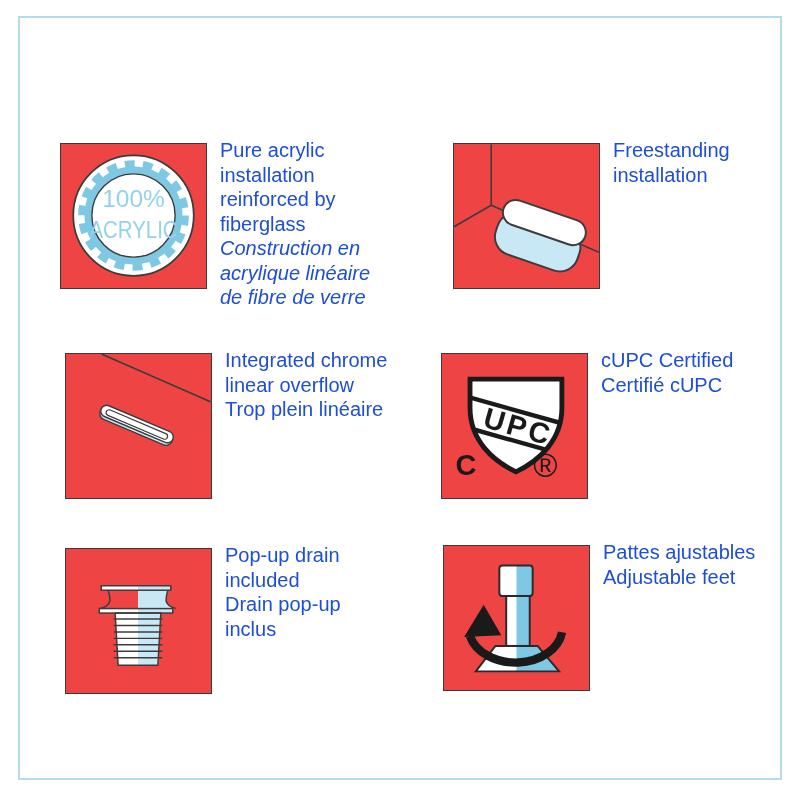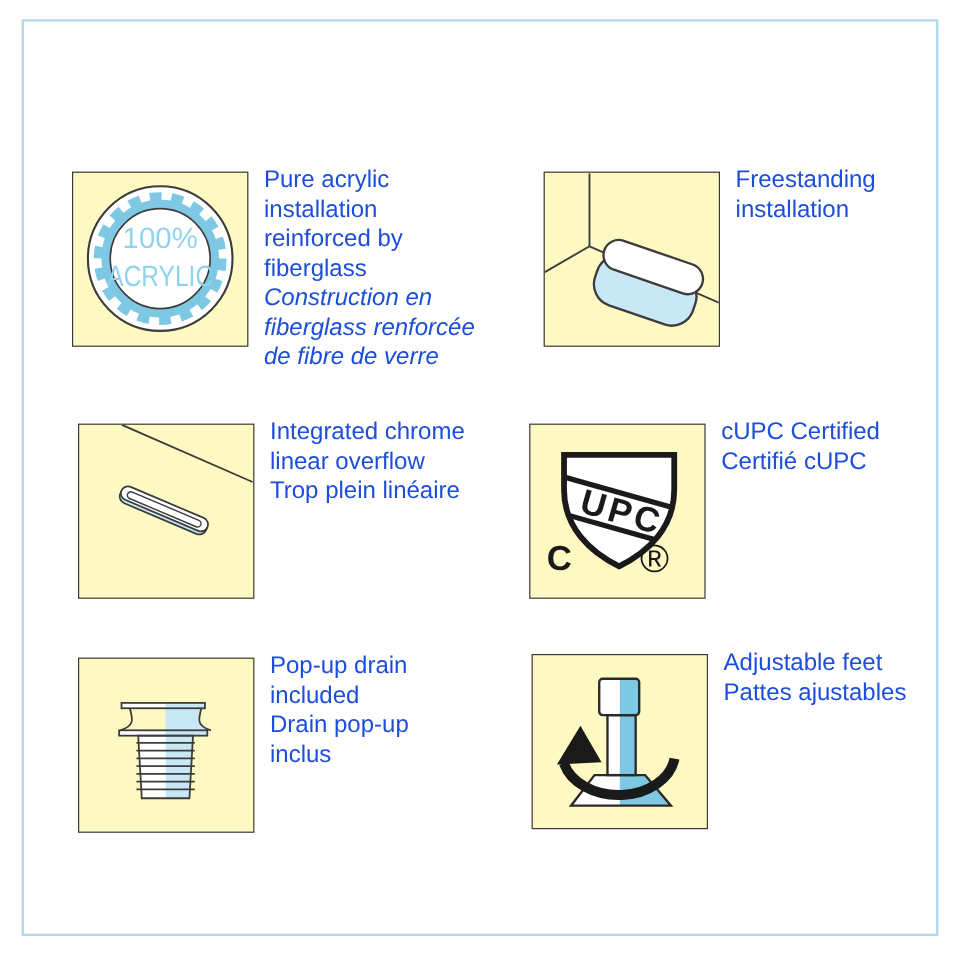--- a/index.html
+++ b/index.html
@@ -2,21 +2,21 @@
 <html><head>
 <meta charset="utf-8">
 <style>
   html,body{margin:0;padding:0}
   body{width:800px;height:800px;background:#fff;position:relative;
        font-family:"Liberation Sans",sans-serif;overflow:hidden}
   .frame{position:absolute;left:18px;top:16px;width:764px;height:764px;
          border:2px solid #b2dcec;box-sizing:border-box;background:#fff}
   .feature{position:absolute;display:flex;align-items:flex-start}
   .icon-box{width:147px;height:146px;border:1.5px solid #3a3a3a;
-            box-sizing:border-box;background:#fef9c3;flex:none}
+            box-sizing:border-box;background:#ef4444;flex:none}
   .icon-box svg{display:block;width:100%;height:100%}
   .text-block{margin-left:13px;margin-top:-5px;font-size:20px;line-height:24.5px;
               color:#1d4ed8;white-space:nowrap}
   .italic{font-style:italic}
 </style>
 </head>
 <body>
 
 <div class="frame"></div>
 
@@ -30,21 +30,21 @@
       <text x="74" y="63" text-anchor="middle" font-size="25" textLength="64" lengthAdjust="spacingAndGlyphs" fill="#93d2ed">100%</text>
       <text x="74" y="95" text-anchor="middle" font-size="25" textLength="90" lengthAdjust="spacingAndGlyphs" fill="#93d2ed">ACRYLIC</text>
     </svg>
   </div>
   <div class="text-block">
     <div>Pure acrylic</div>
     <div>installation</div>
     <div>reinforced by</div>
     <div>fiberglass</div>
     <div class="italic">Construction en</div>
-    <div class="italic">fiberglass renforcée</div>
+    <div class="italic">acrylique linéaire</div>
     <div class="italic">de fibre de verre</div>
   </div>
 </div>
 
 <div class="feature" style="left:453px;top:143px">
   <div class="icon-box">
     <svg viewBox="0 0 148 146">
       <line x1="38" y1="0" x2="38" y2="62" stroke="#3c3c3c" stroke-width="1.6"></line>
       <line x1="38" y1="62" x2="0" y2="84" stroke="#3c3c3c" stroke-width="1.6"></line>
       <line x1="38" y1="62" x2="148" y2="110" stroke="#3c3c3c" stroke-width="1.6"></line>
@@ -158,16 +158,16 @@
       <g fill="none" stroke="#2a2a2a" stroke-width="2">
         <polygon points="52,102 95,102 117,128 32,128"></polygon>
         <rect x="63" y="51" width="24" height="51"></rect>
         <rect x="56" y="20" width="34" height="31" rx="3"></rect>
       </g>
       <path d="M26,92 A 48 36 0 0 0 120,88" fill="none" stroke="#1a1a1a" stroke-width="8.5"></path>
       <polygon points="40,60 20,93 58,91" fill="#1a1a1a"></polygon>
     </svg>
   </div>
   <div class="text-block">
+    <div>Pattes ajustables</div>
     <div>Adjustable feet</div>
-    <div>Pattes ajustables</div>
   </div>
 </div>
 
 </body></html>

